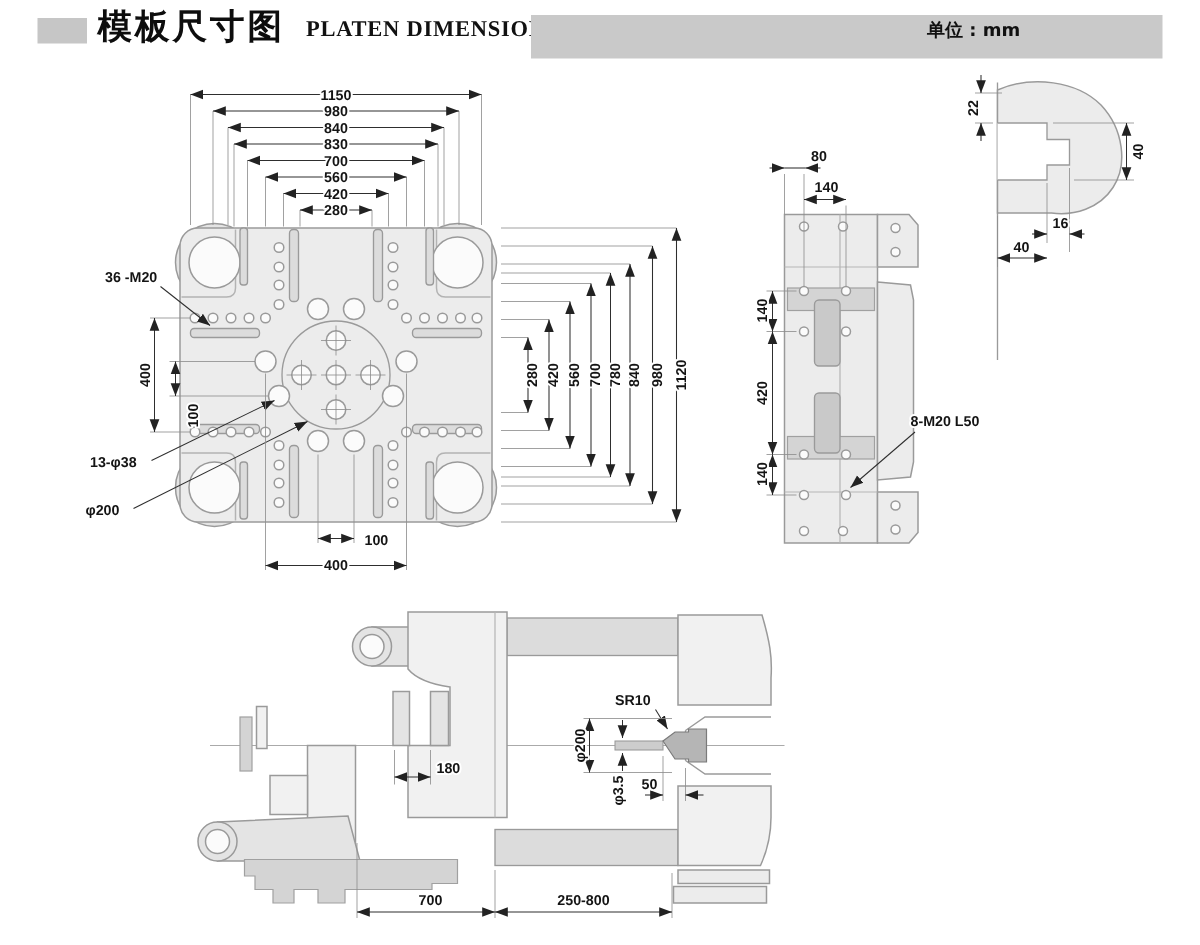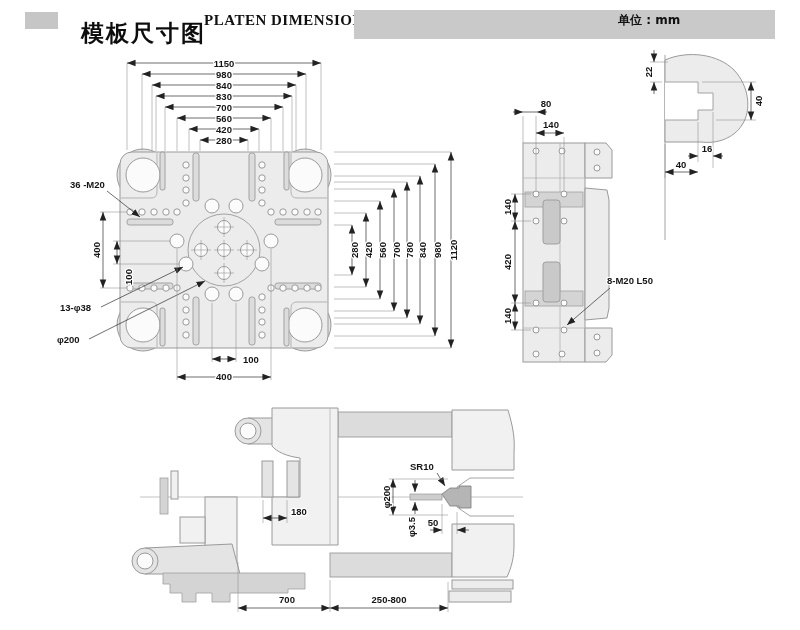--- a/index.html
+++ b/index.html
@@ -1,20 +1,20 @@
 <!DOCTYPE html>
 <html><head>
 <meta charset="utf-8">
 <style>
   html,body{margin:0;padding:0;background:#fff;}
   .page{position:relative;width:800px;height:630px;background:#fff;overflow:hidden;
         font-family:"Liberation Sans",sans-serif;}
   
   .hdr-square{position:absolute;left:25px;top:12px;width:33px;height:17px;background:#c6c6c6;}
-  .title-zh{position:absolute;left:65px;top:2px;margin:16px;font:bold 23px "DejaVu Sans",sans-serif;
+  .title-zh{position:absolute;left:65px;top:2px;margin:0;font:bold 23px "DejaVu Sans",sans-serif;
             letter-spacing:2px;color:#0d0d0d;}
   .title-en{position:absolute;left:204px;top:12px;font-family:"Liberation Serif",serif;
             font-size:15px;font-weight:600;letter-spacing:.5px;color:#111;}
   .hdr-bar{position:absolute;left:354px;top:10px;width:421px;height:29px;background:#c9c9c9;}
   .unit{position:absolute;left:264px;top:2px;font:bold 12px "DejaVu Sans",sans-serif;color:#111;}
   
   svg{position:absolute;left:0;top:0;}
   .o {stroke:#9a9a9a;stroke-width:1;fill:#ececec;}
   .o2{stroke:#9a9a9a;stroke-width:1;fill:#f1f1f1;}
   .g1{stroke:#9a9a9a;stroke-width:1;fill:#e4e4e4;}

